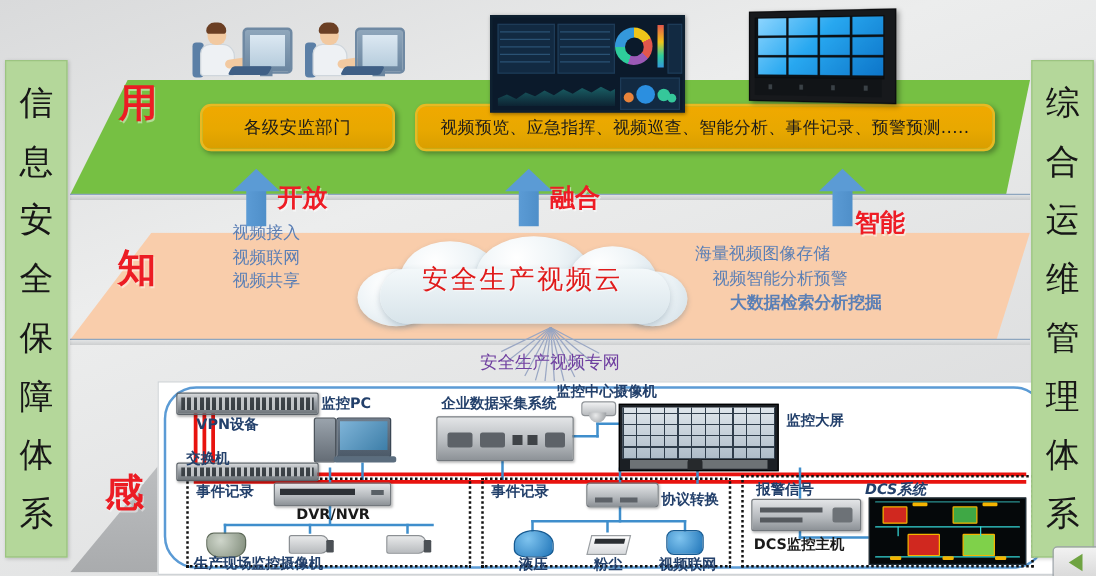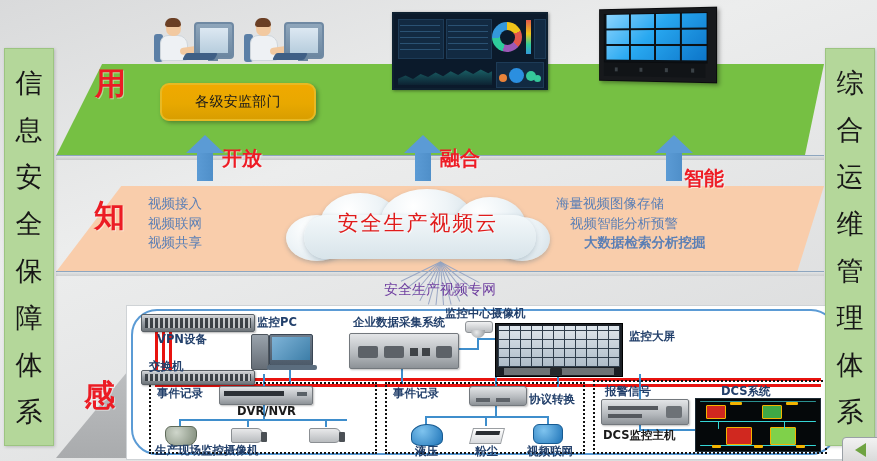--- a/index.html
+++ b/index.html
@@ -140,21 +140,21 @@
     color:#e01b1b;font-size:21px;letter-spacing:2px;z-index:3;
     font-family:"DejaVu Serif","Liberation Serif",serif;
     text-shadow:1px 1px 1px rgba(255,255,255,.8);
   }
 
   
   .cloud-text{
     position:absolute;z-index:19;color:#5b7fb5;font-size:13.5px;line-height:1.45;
     font-family:"DejaVu Sans",sans-serif;white-space:nowrap;
   }
-  .ct-left{left:148px;top:194px;text-align:left;width:130px;}
+  .ct-left{left:148px;top:177px;text-align:center;width:130px;}
   .ct-right{left:556px;top:194px;text-align:left;width:220px;}
 
   
   .fan{position:absolute;left:300px;top:262px;width:280px;height:44px;z-index:8;}
   .fan i{
     position:absolute;left:140px;top:0;width:1px;height:44px;
     background:#9aa7c4;transform-origin:top center;display:block;
   }
   .netlabel{
     position:absolute;left:300px;top:281px;width:280px;text-align:center;
@@ -455,20 +455,21 @@
     <div class="screens"></div>
     <div class="base">
       <i style="left:12px;"></i>
         <i style="left:38px;"></i>
         <i style="left:64px;"></i>
         <i style="left:90px;"></i>
     </div>
   </div>
 
   <div class="pill pill-dept">各级安监部门</div>
+  <div class="pill pill-funcs">视频预览、应急指挥、视频巡查、智能分析、事件记录、预警预测.....</div>
 
   <div class="uparrow arrow-1">
     <div class="shaft"></div>
     <div class="head"></div>
   </div>
   <div class="uparrow arrow-2">
     <div class="shaft"></div>
     <div class="head"></div>
   </div>
   <div class="uparrow arrow-3">
@@ -612,21 +613,21 @@
     <div class="dev server-box" style="left:474px;top:93px;width:86px;height:24px;border-radius:2px;">
       <div style="position:absolute;left:6px;top:6px;width:50px;height:4px;background:#55595e;"></div>
       <div style="position:absolute;left:6px;top:14px;width:34px;height:4px;background:#55595e;"></div>
       <div style="position:absolute;right:6px;top:6px;width:16px;height:12px;background:#6d7277;border-radius:2px;"></div>
     </div>
     <div class="dlabel big dark" style="left:476px;top:124px;color:#1a1a1a;">DCS监控主机</div>
     <div class="blue-line" style="left:512px;top:68px;width:2px;height:25px;"></div>
     <div class="blue-line" style="left:512px;top:117px;width:2px;height:8px;"></div>
     <div class="blue-line" style="left:512px;top:123px;width:56px;height:2px;"></div>
 
-    <div class="dlabel big" style="left:594px;top:80px;">DCS系统</div>
+    <div class="dlabel big" style="left:565px;top:80px;font-style:italic;">DCS系统</div>
     <div class="dev dcs-screen" style="left:568px;top:92px;width:124px;height:52px;">
       <div class="n" style="left:10px;top:6px;width:18px;height:12px;background:#d0281f;border:1px solid #f4b400;"></div>
       <div class="n" style="left:66px;top:6px;width:18px;height:12px;background:#3fa845;border:1px solid #f4b400;"></div>
       <div class="n" style="left:30px;top:28px;width:24px;height:16px;background:#d0281f;border:1px solid #f4b400;"></div>
       <div class="n" style="left:74px;top:28px;width:24px;height:16px;background:#7fd14a;border:1px solid #f4b400;"></div>
       <div class="n" style="left:4px;top:22px;width:116px;height:1px;background:#35d6d6;"></div>
       <div class="n" style="left:4px;top:46px;width:116px;height:1px;background:#35d6d6;"></div>
       <div class="n" style="left:4px;top:2px;width:116px;height:1px;background:#2a8f8f;"></div>
       <div class="n" style="left:34px;top:3px;width:12px;height:3px;background:#f4b400;"></div>
       <div class="n" style="left:90px;top:3px;width:12px;height:3px;background:#f4b400;"></div>

